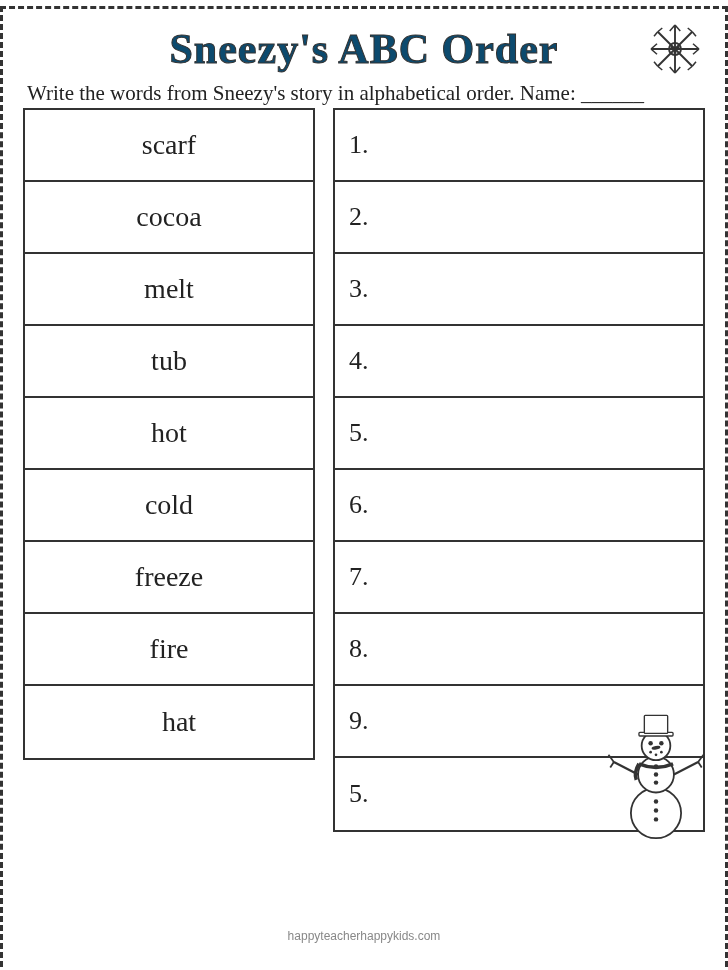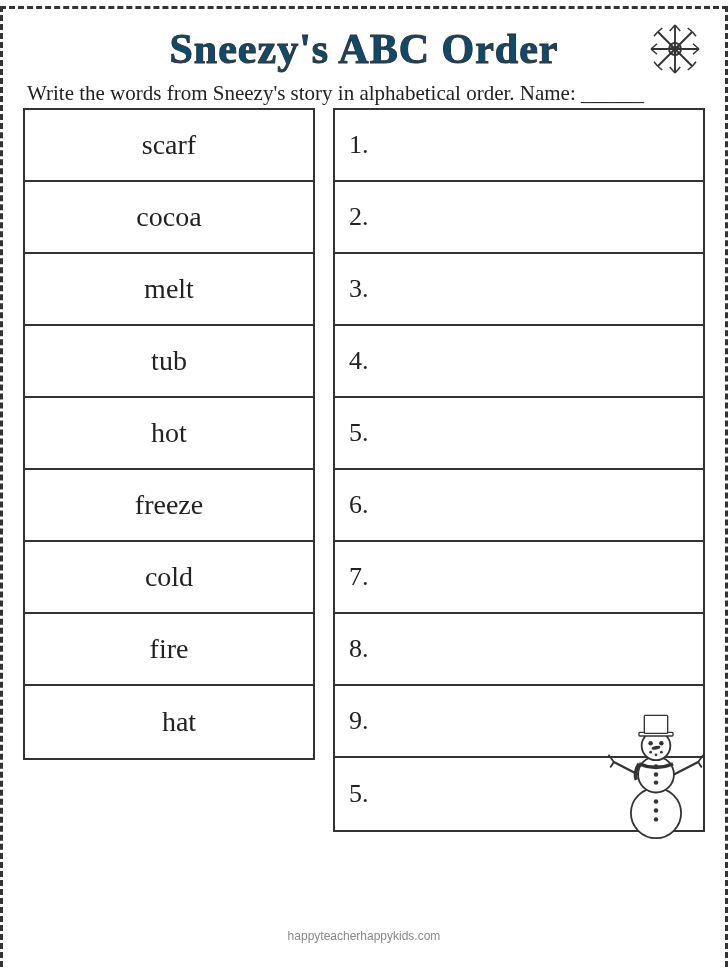--- a/index.html
+++ b/index.html
@@ -192,22 +192,22 @@
   <div class="instructions">Write the words from Sneezy's story in alphabetical order. Name: ______</div>
 
   <div class="main-content">
 
     <div class="words-column">
       <div class="word-cell">scarf</div>
       <div class="word-cell">cocoa</div>
       <div class="word-cell">melt</div>
       <div class="word-cell">tub</div>
       <div class="word-cell">hot</div>
+      <div class="word-cell">cold</div>
       <div class="word-cell">freeze</div>
-      <div class="word-cell">cold</div>
       <div class="word-cell">fire</div>
       <div class="word-cell">hat</div>
     </div>
 
     <div class="answers-column">
       <div class="answer-cell">
         <span class="answer-number">1.</span>
       </div>
       <div class="answer-cell">
         <span class="answer-number">2.</span>

